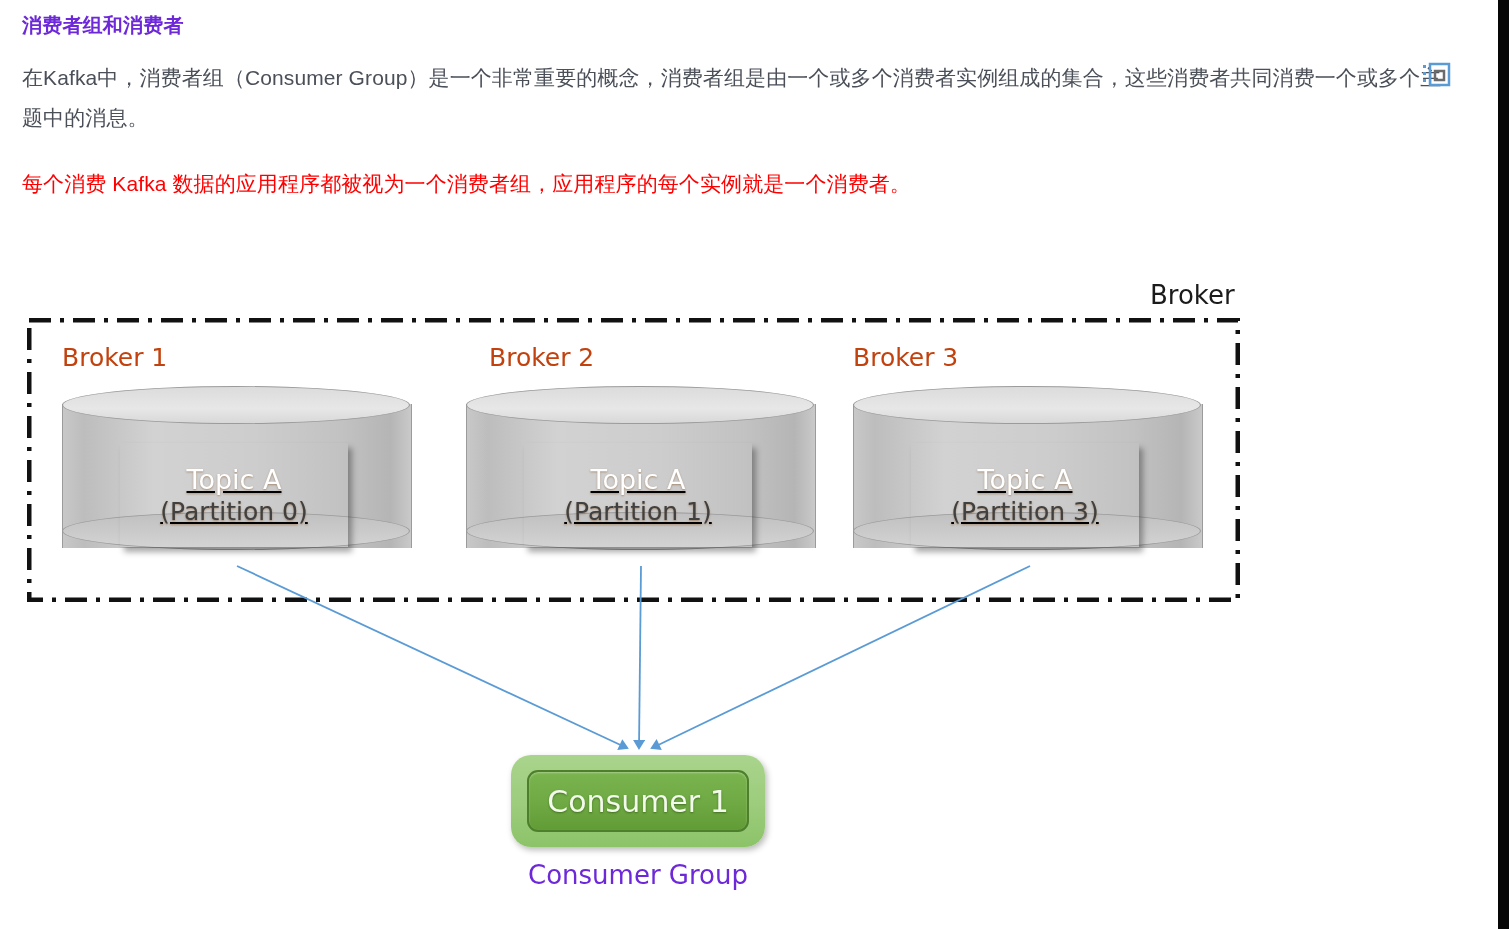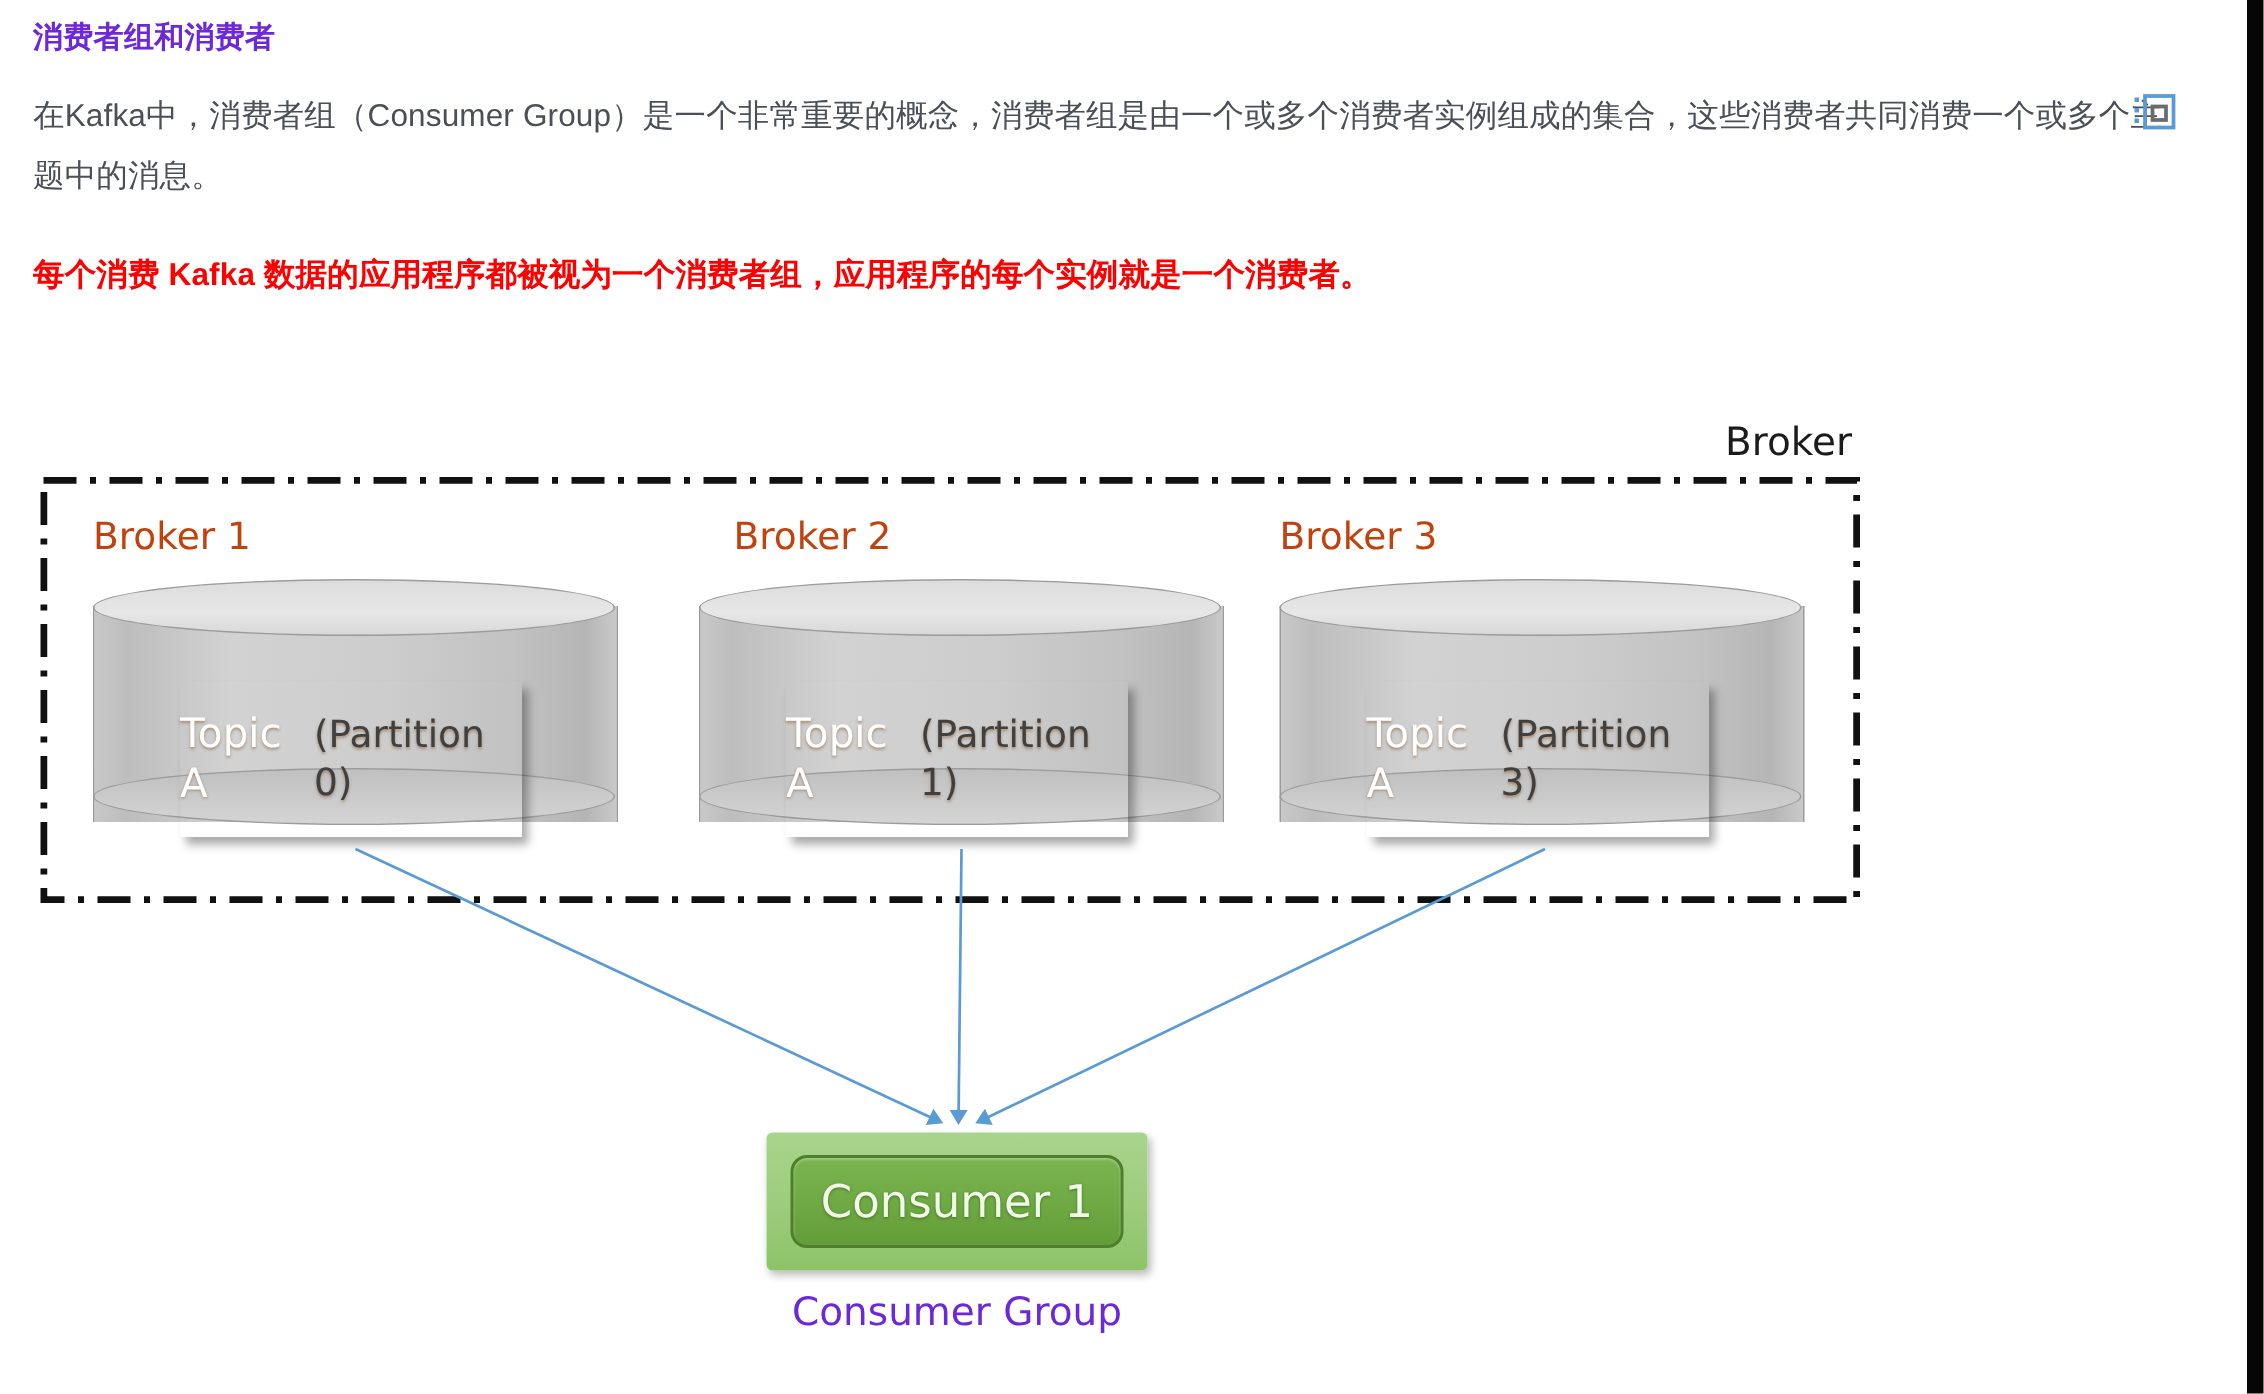--- a/index.html
+++ b/index.html
@@ -32,21 +32,21 @@
   }
   .para {
     font-size: 21px;
     color: #4a4f58;
     line-height: 40px;
     margin: 0 0 26px 0;
     letter-spacing: 0.1px;
   }
   .para.red {
     color: #ff0000;
-    font-weight: bold;
+    font-weight: normal;
     margin-bottom: 30px;
   }
   .para.last {
     margin-bottom: 0;
   }
 
   .kafka-label {
     position: absolute;
     left: 1150px;
     top: 280px;
@@ -110,29 +110,30 @@
     height: 36px;
     border: 1px solid #9b9b9b;
     border-radius: 50%;
     background: linear-gradient(to bottom, #dcdcdc, #e7e7e7 60%, #d8d8d8);
   }
 
   
   .topic-box {
     position: absolute;
     left: 58px;
-    top: 68px;
+    top: 57px;
     width: 228px;
     height: 104px;
     background: linear-gradient(135deg, #f59council 0%, #f5913f 0%, #f0822c 45%, #ea7619 100%);
     box-shadow: 4px 5px 6px rgba(0,0,0,0.34);
     display: flex;
-    flex-direction: row;
+    flex-direction: column;
     align-items: center;
     justify-content: center;
+    text-decoration: underline;
   }
   .topic-title {
     font-size: 27px;
     color: #ffffff;
     font-family: "DejaVu Sans", sans-serif;
     line-height: 33px;
     text-shadow: 0 1px 2px rgba(120,60,0,0.45);
   }
   .topic-sub {
     font-size: 25px;
@@ -142,21 +143,21 @@
     text-shadow: 0 1px 2px rgba(120,60,0,0.45);
   }
 
   
   .consumer-group {
     position: absolute;
     left: 511px;
     top: 755px;
     width: 254px;
     height: 92px;
-    border-radius: 4px;
+    border-radius: 20px;
     background: linear-gradient(to bottom, #a9d48c 0%, #9ccc7c 55%, #8cc368 100%);
     box-shadow: 2px 3px 6px rgba(0,0,0,0.28);
     display: flex;
     align-items: center;
     justify-content: center;
   }
   .consumer-inner {
     width: 218px;
     height: 58px;
     border-radius: 11px;

